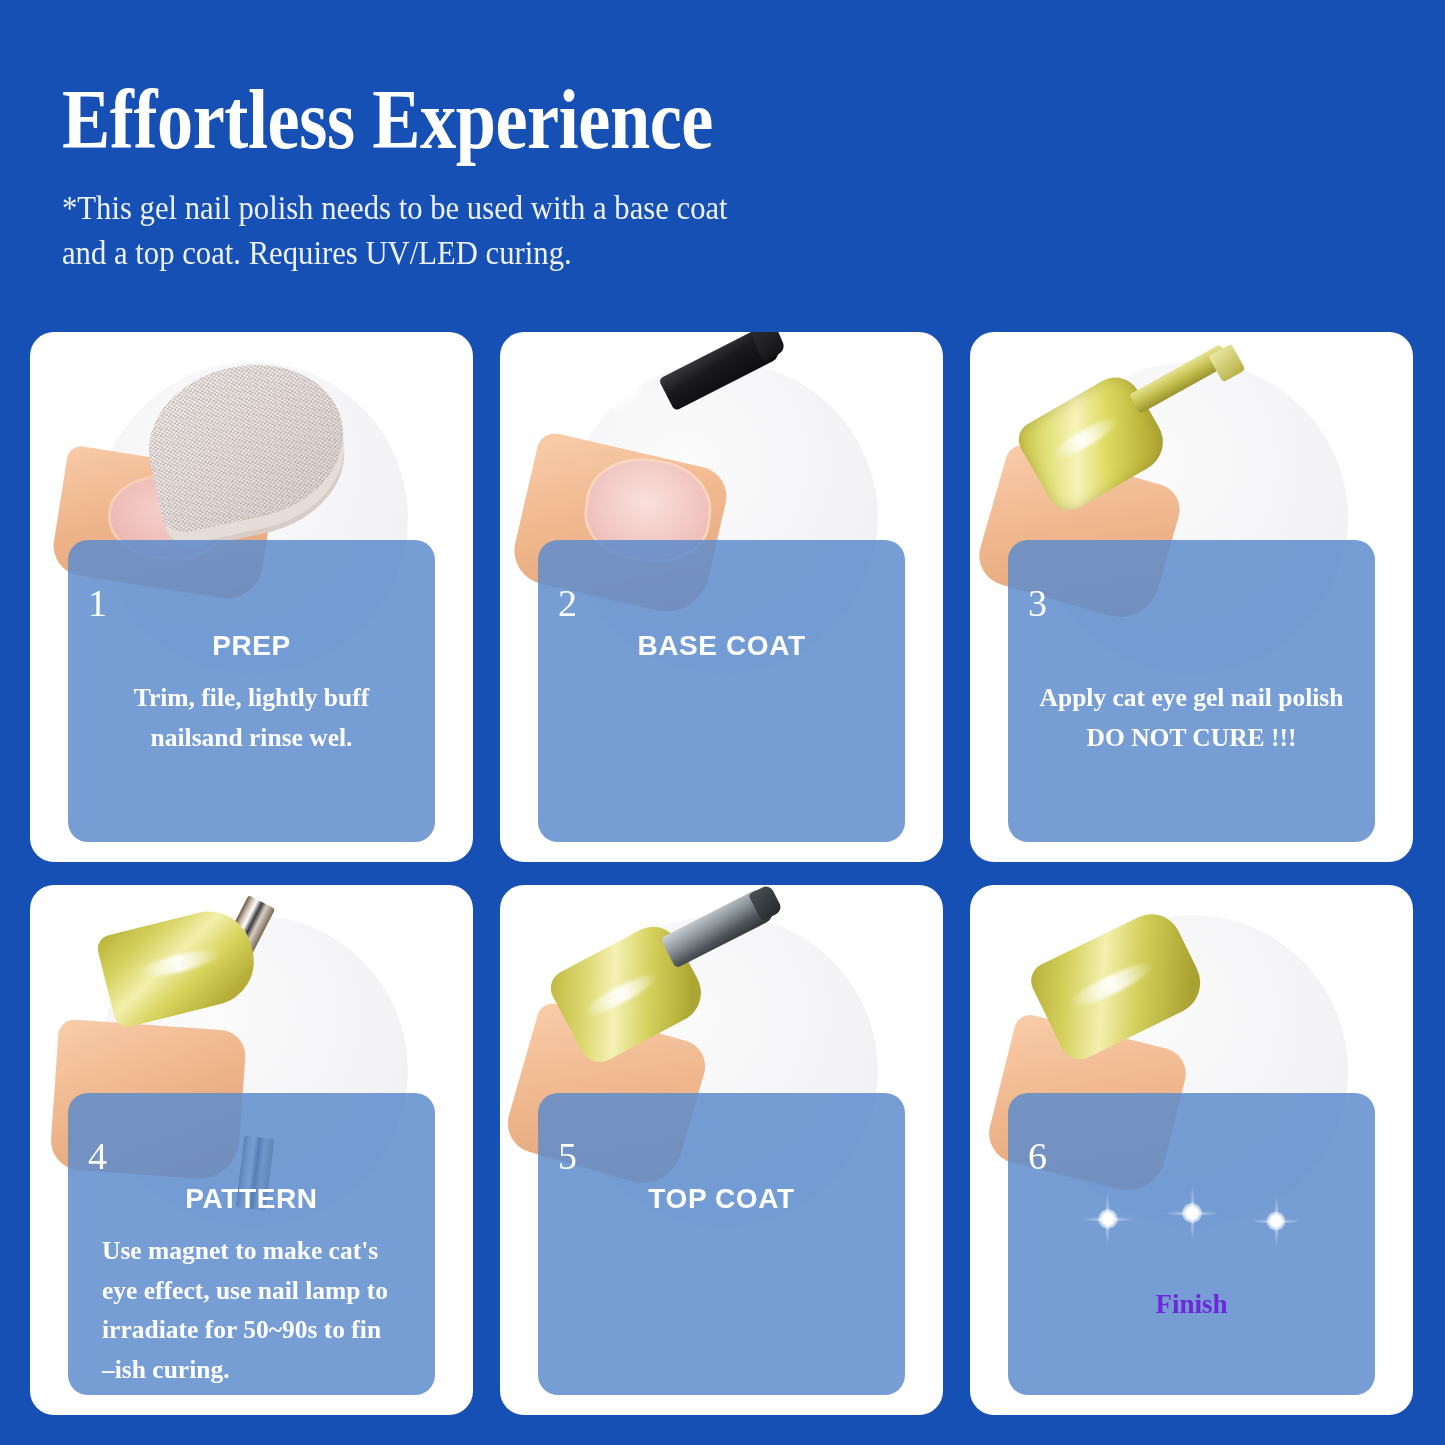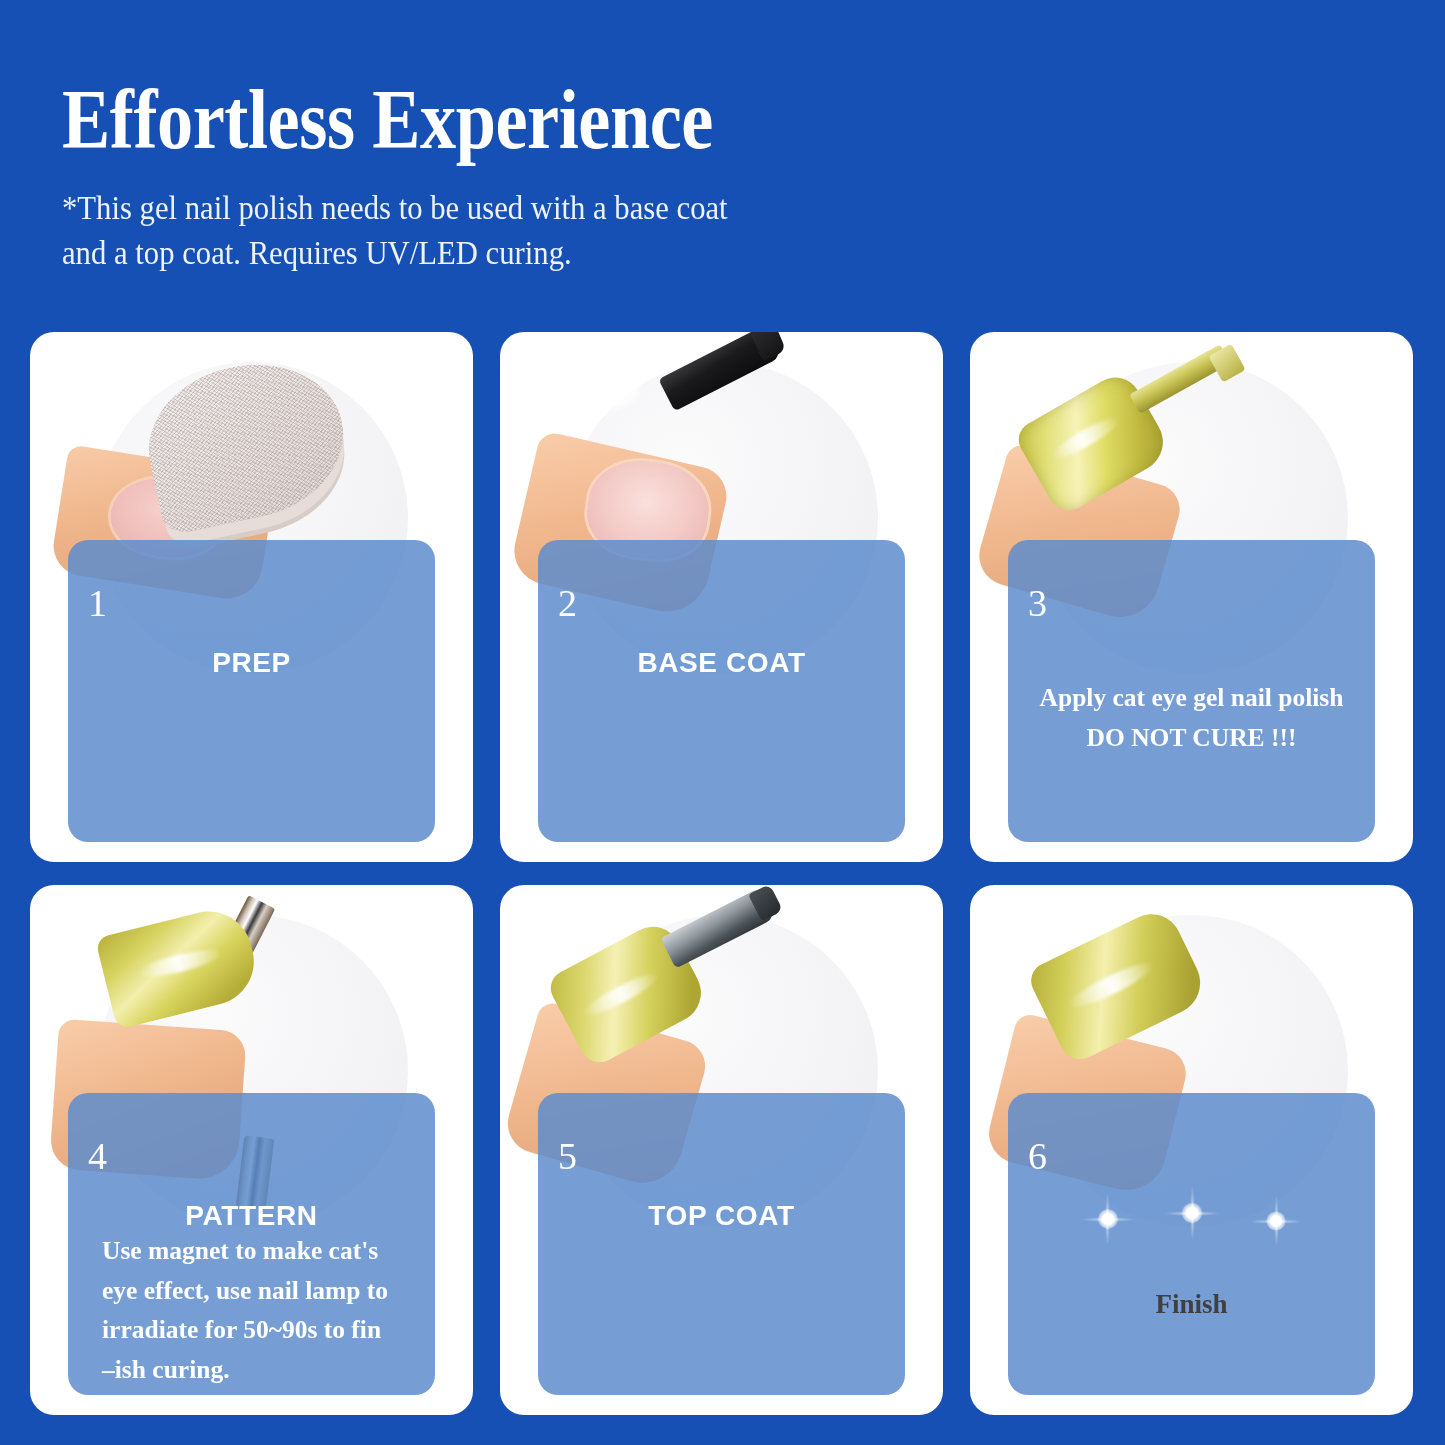--- a/index.html
+++ b/index.html
@@ -212,21 +212,21 @@
     border-radius:20px;
     padding:0;
   }
   .step-num{
     position:absolute;left:20px;top:44px;
     font-family:"Liberation Serif",serif;
     font-size:38px;line-height:1;
     color:#ffffff;
   }
   .panel-title{
-    position:absolute;left:0;right:0;top:107px;
+    position:absolute;left:0;right:0;top:90px;
     text-align:center;
     font-family:"Liberation Sans",sans-serif;
     font-weight:700;
     font-size:28px;
     letter-spacing:.6px;
     color:#ffffff;
   }
   .panel-body{
     position:absolute;left:34px;right:28px;top:138px;
     font-family:"Liberation Serif",serif;
@@ -271,21 +271,21 @@
   }
   .spark.s2{transform:translateY(-6px) scale(1.02);}
   .spark.s3{transform:translateY(2px) scale(.96);}
 
   .finish-text{
     position:absolute;left:0;right:0;top:196px;
     text-align:center;
     font-family:"Liberation Serif",serif;
     font-weight:700;
     font-size:27px;
-    color:#404040;
+    color:#6d28d9;
   }
 </style>
 </head>
 <body>
 
 <div class="header">
   <h1 class="title">Effortless Experience</h1>
   <p class="subtitle">*This gel nail polish needs to be used with a base coat
  and a top coat. Requires UV/LED curing.</p>
 </div>
@@ -296,20 +296,22 @@
     <div class="photo-stage">
       <div class="circle"></div>
       <div class="finger c1-finger">
         <div class="c1-nailplate"></div>
       </div>
       <div class="c1-buffer"></div>
     </div>
     <div class="panel">
       <div class="step-num">1</div>
       <div class="panel-title">PREP</div>
+      <div class="panel-body center">Trim, file, lightly buff
+nailsand rinse wel.</div>
     </div>
   </div>
 
   <div class="card">
     <div class="photo-stage">
       <div class="circle"></div>
       <div class="finger c2-finger">
         <div class="nail c2-nail"></div>
       </div>
       <div class="c2-shine"></div>

